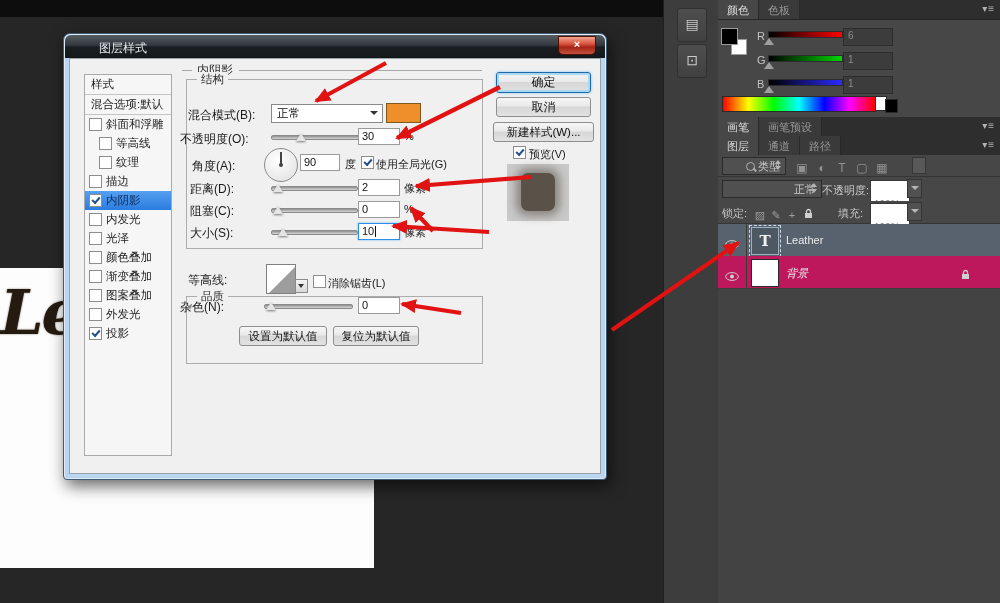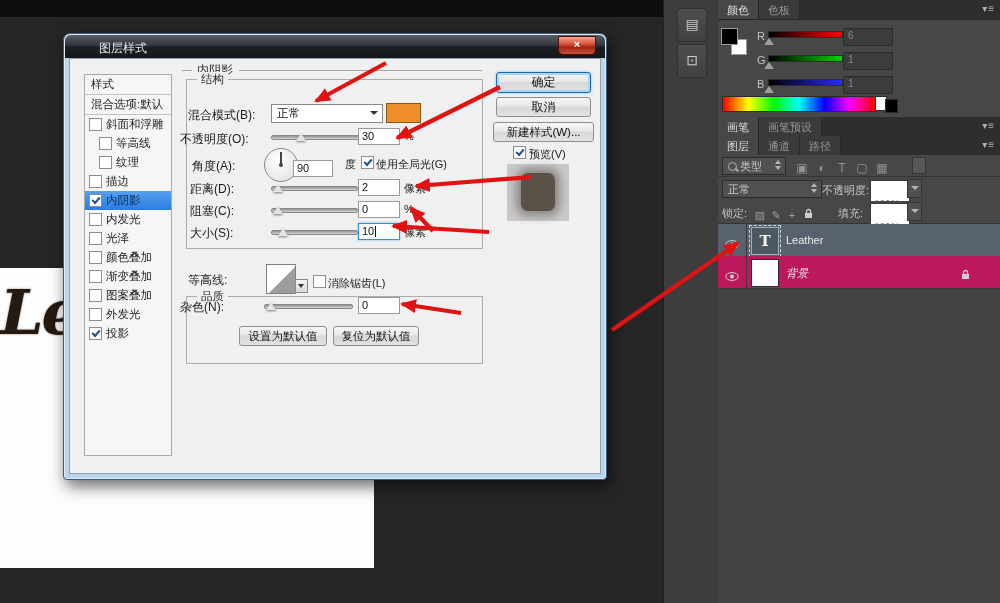--- a/index.html
+++ b/index.html
@@ -30,21 +30,21 @@
   .rgb-thumb{position:absolute;width:0;height:0;border-left:5px solid transparent;border-right:5px solid transparent;
       border-bottom:7px solid #9e9e9e;}
   .rgb-box{position:absolute;width:40px;height:14px;background:#3c3c3c;border:1px solid #2c2c2c;
       color:#8d8d8d;font-size:10px;padding:1px 4px;line-height:12px;}
   #spectrum{left:4px;top:96px;width:152px;height:14px;border:1px solid #2a2a2a;
       background:linear-gradient(to right,#f00,#ff0,#0f0,#0ff,#00f,#f0f,#f00);}
   .chip{position:absolute;border:1px solid #2a2a2a;}
 
   .prow{position:absolute;left:0;width:282px;background:#474747;}
   .dd{position:absolute;background:#505050;border:1px solid #2b2b2b;color:#cccccc;font-size:11px;
-      padding:2px 5px;line-height:12px;}
+      padding:2px 5px;line-height:12px;text-align:right;}
   .dd-arr{position:absolute;right:4px;top:4px;width:0;height:0;border-left:4px solid transparent;
       border-right:4px solid transparent;border-top:4px solid #b5b5b5;}
   .dd-arr2{position:absolute;right:4px;top:2px;width:0;height:0;border-left:3px solid transparent;
       border-right:3px solid transparent;border-bottom:4px solid #b5b5b5;}
   .dd-arr3{position:absolute;right:4px;top:8px;width:0;height:0;border-left:3px solid transparent;
       border-right:3px solid transparent;border-top:4px solid #b5b5b5;}
   .plabel{position:absolute;font-size:11px;color:#c6c6c6;}
   .pval{position:absolute;width:32px;height:15px;background:#ffffff;border:1px solid #383838;
       color:#7f7f7f;font-size:10px;padding:17px 3px;line-height:13px;}
   .vchip{position:absolute;width:13px;height:17px;background:#515151;border:1px solid #353535;}
@@ -338,21 +338,21 @@
         <span class="sthumb" style="left:24px;top:-3px;"></span>
       </div>
       <span class="vb" style="left:288px;top:69px;">30</span>
       <span class="unit" style="left:334px;top:71px;">%</span>
 
       <span class="rl" style="left:122px;top:99px;width:68px;">角度(A):</span>
       <div class="dial" style="left:194px;top:89px;">
         <span class="needle"></span>
         <span class="dialdot"></span>
       </div>
-      <span class="vb" style="left:223px;top:95px;width:32px;margin-top:6px;">90</span>
+      <span class="vb" style="left:230px;top:95px;width:32px;">90</span>
       <span class="unit" style="left:275px;top:98px;">度</span>
       <span class="cb on" style="position:absolute;left:291px;top:97px;"></span>
       <span class="unit" style="left:306px;top:98px;">使用全局光(G)</span>
 
       <span class="rl" style="left:120px;top:122px;width:78px;">距离(D):</span>
       <div class="track" style="left:201px;top:127px;width:85px;">
         <span class="sthumb" style="left:1px;top:-3px;"></span>
       </div>
       <span class="vb" style="left:288px;top:120px;">2</span>
       <span class="unit" style="left:334px;top:122px;">像素</span>

